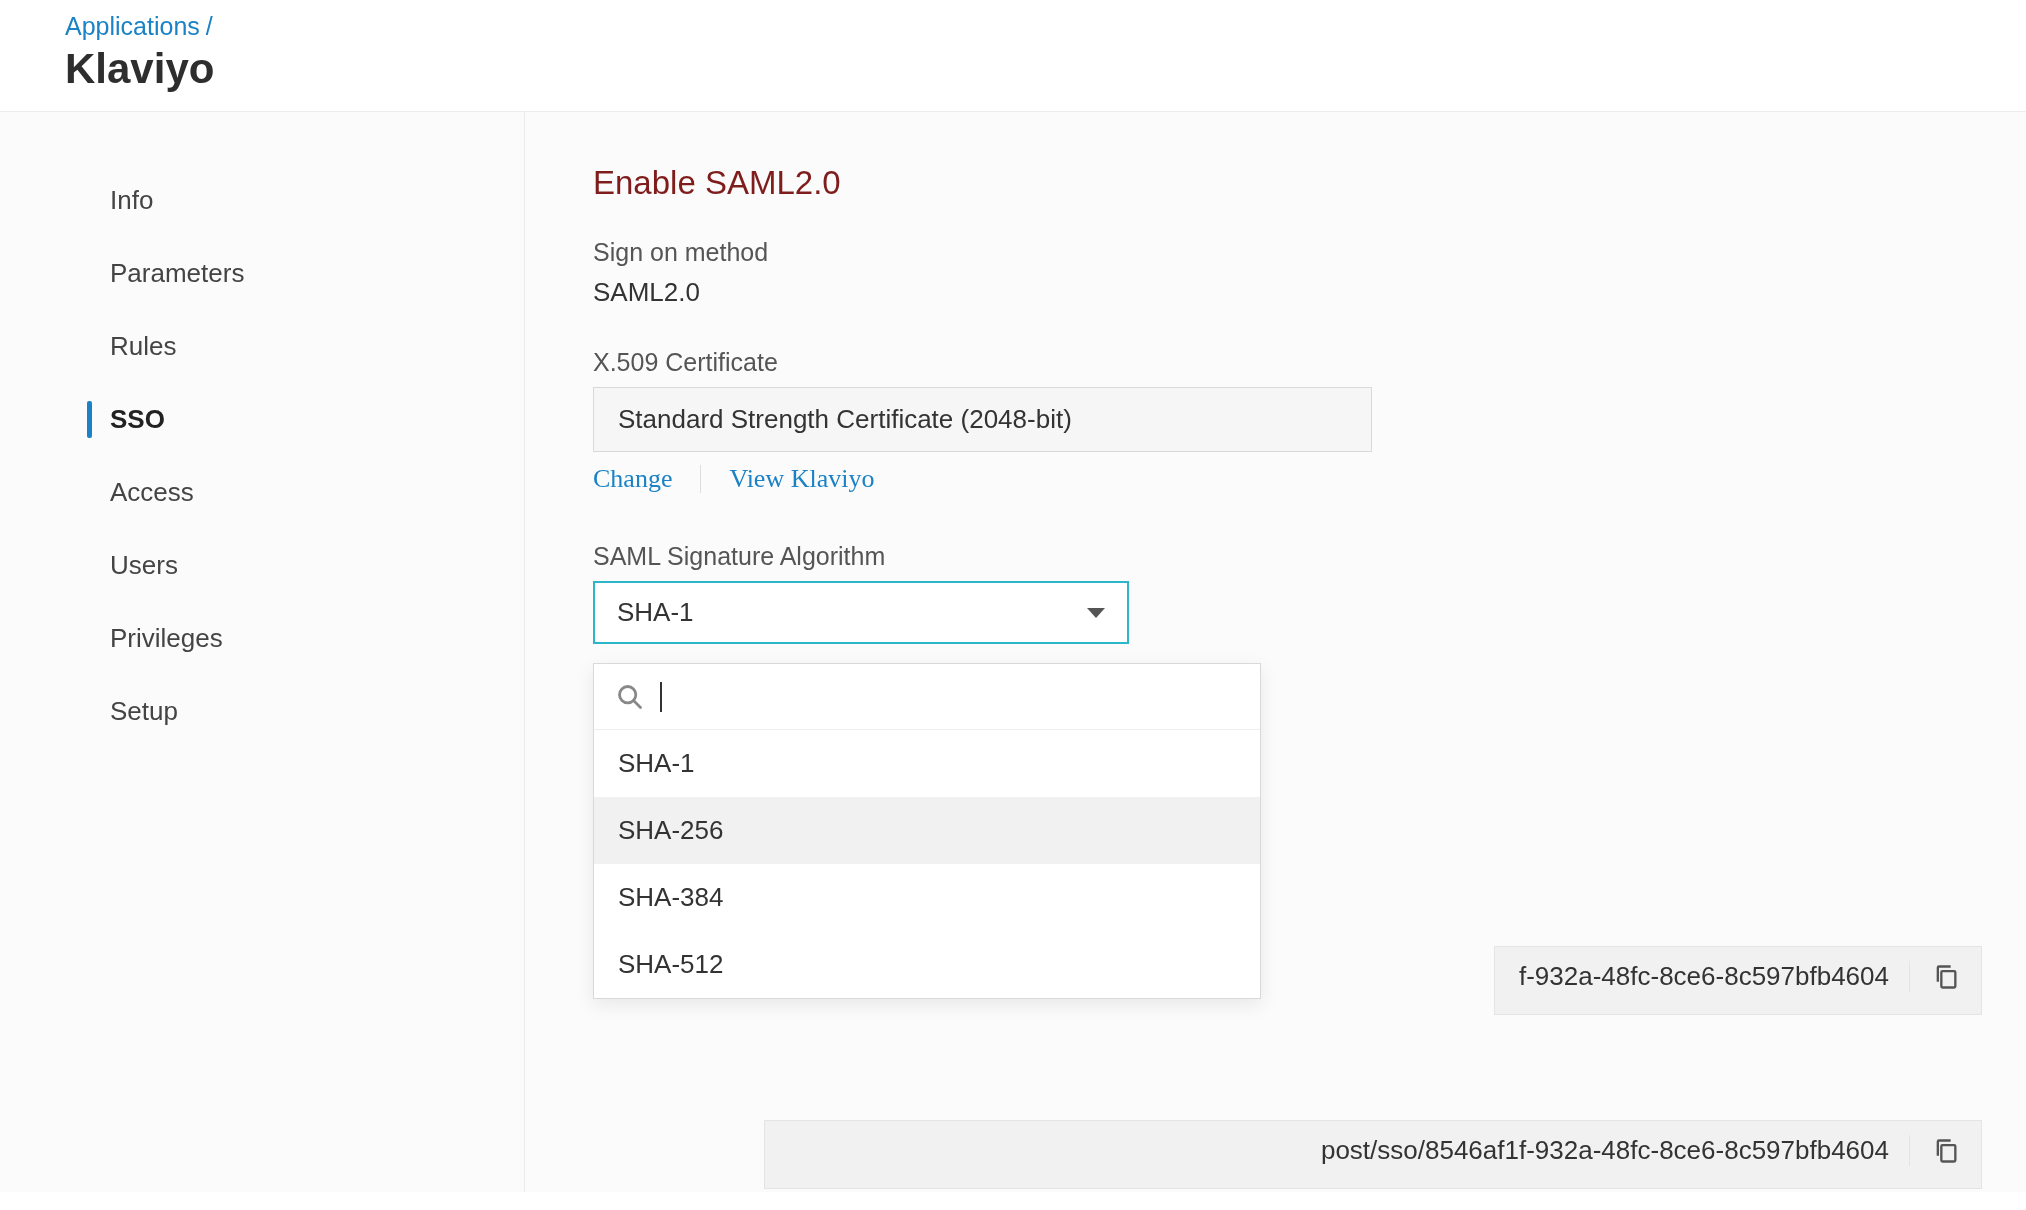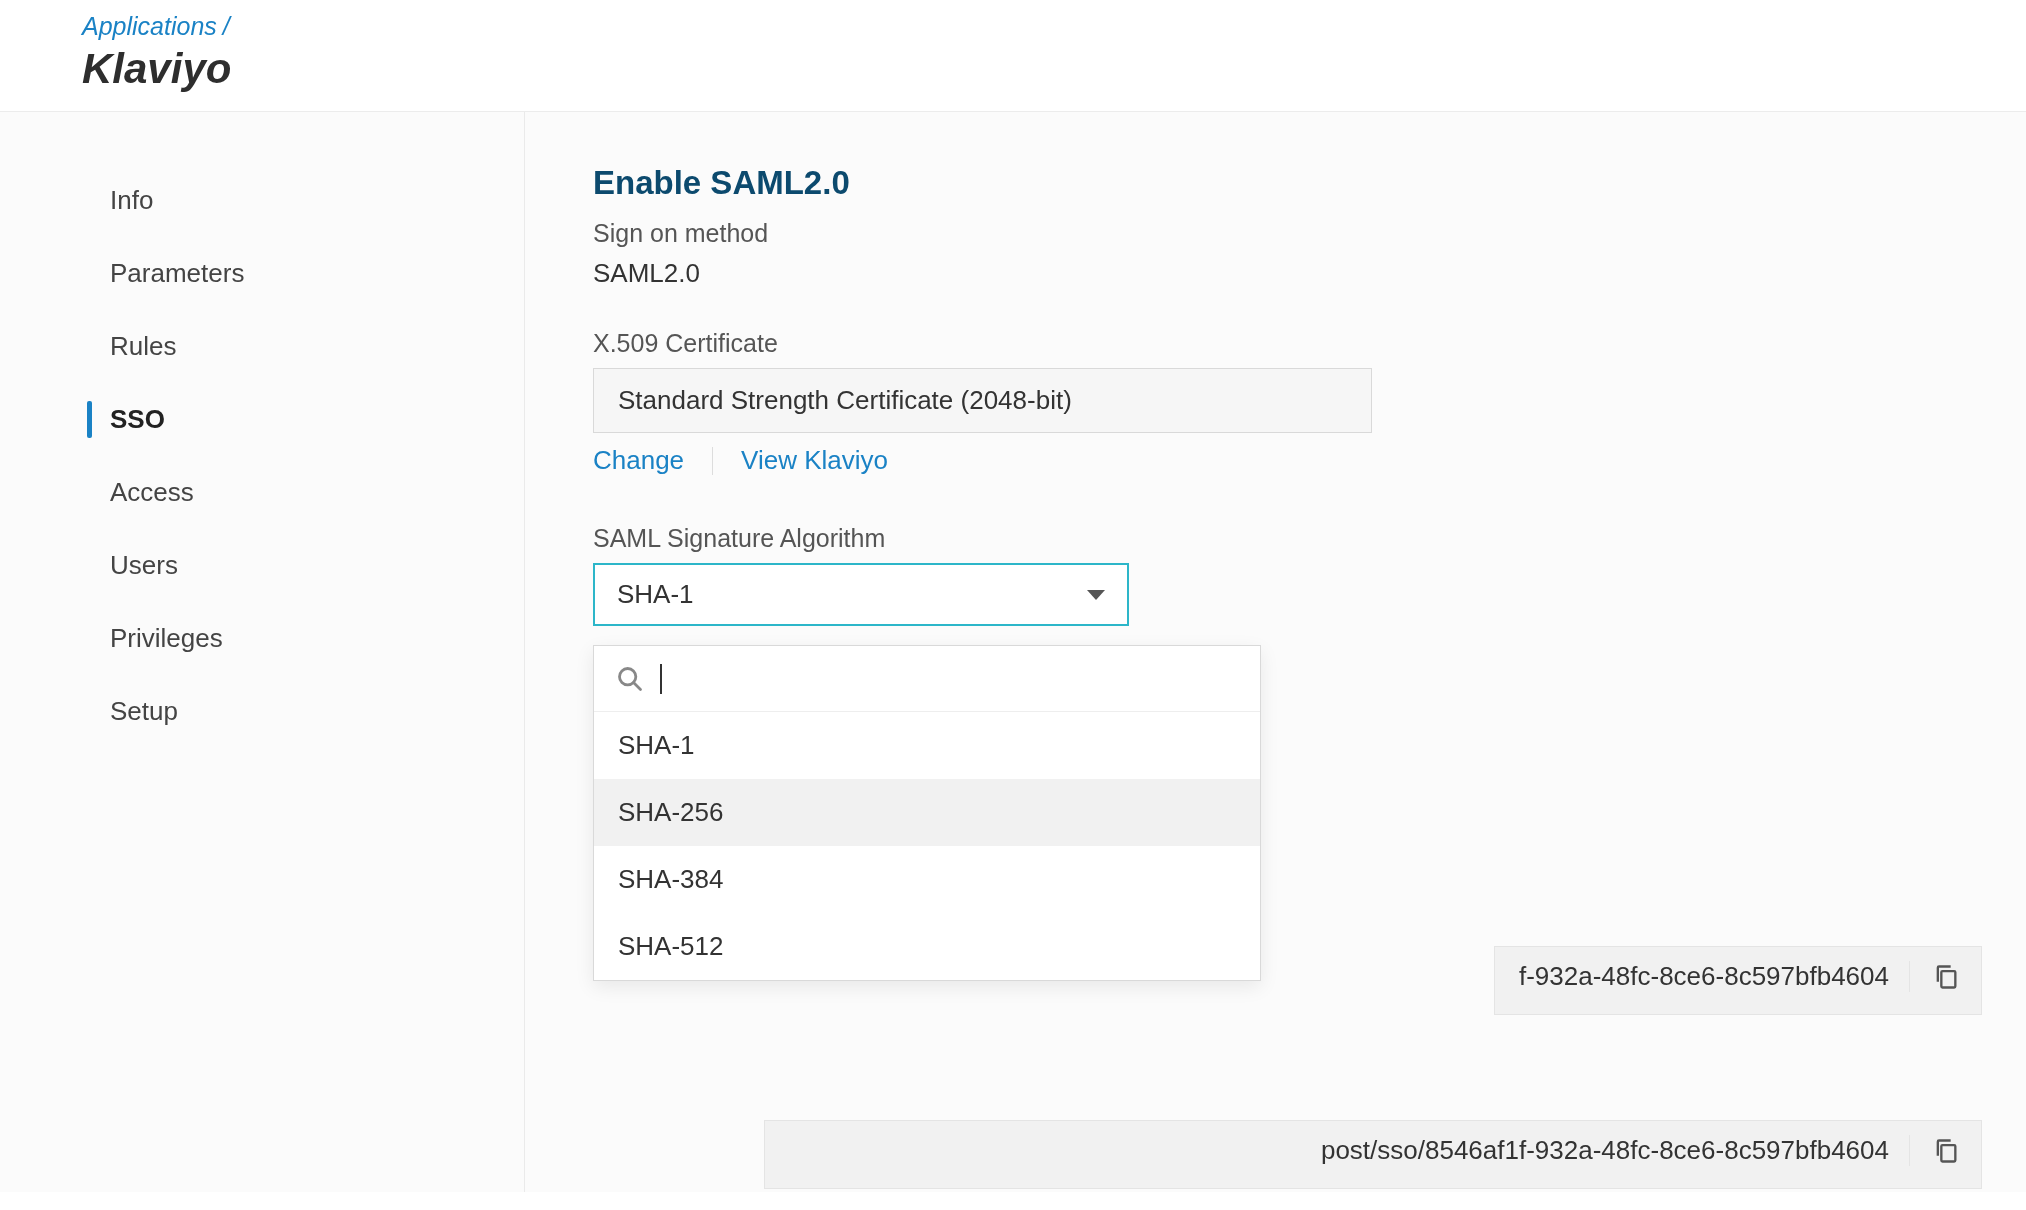--- a/index.html
+++ b/index.html
@@ -22,23 +22,22 @@
     height: 1210px;
     font-family: -apple-system, "Helvetica Neue", Arial, sans-serif;
     background: var(--bg-page);
     color: var(--text-dark);
     font-size: 16px;
     overflow: hidden;
   }
 
   
   .header {
-    padding: 12px 0 18px 82px;
+    padding: 12px 0 18px 65px;
     border-bottom: 1px solid #ececec;
-    font-style: italic;
   }
   .breadcrumb {
     font-size: 25px;
     color: var(--link-blue);
     display: flex;
     gap: 6px;
     align-items: baseline;
   }
   .breadcrumb a { color: var(--link-blue); text-decoration: none; }
   .breadcrumb .sep { color: var(--link-blue); }
@@ -83,23 +82,23 @@
   }
 
   .main {
     flex: 1;
     padding: 52px 0 0 68px;
     position: relative;
   }
 
   .section-title {
     font-size: 33px;
-    font-weight: 700;
-    color: #0c4a6e;
-    margin-bottom: 17px;
+    font-weight: 400;
+    color: #7f1d1d;
+    margin-bottom: 36px;
   }
 
   .label {
     font-size: 25px;
     color: #555;
     margin-bottom: 10px;
   }
   .value-text {
     font-size: 26px;
     color: #333;
@@ -115,21 +114,21 @@
     color: #333;
   }
   .cert-links {
     display: flex;
     align-items: center;
     gap: 28px;
     margin-top: 12px;
     margin-bottom: 48px;
     font-size: 26px;
   }
-  .cert-links a { color: var(--link-blue); text-decoration: none; }
+  .cert-links a { color: var(--link-blue); text-decoration: none; font-family: Liberation Serif, serif; }
   .cert-links .vsep {
     width: 1px;
     height: 28px;
     background: #ddd;
   }
 
   
   .select-wrap {
     position: relative;
     width: 536px;

